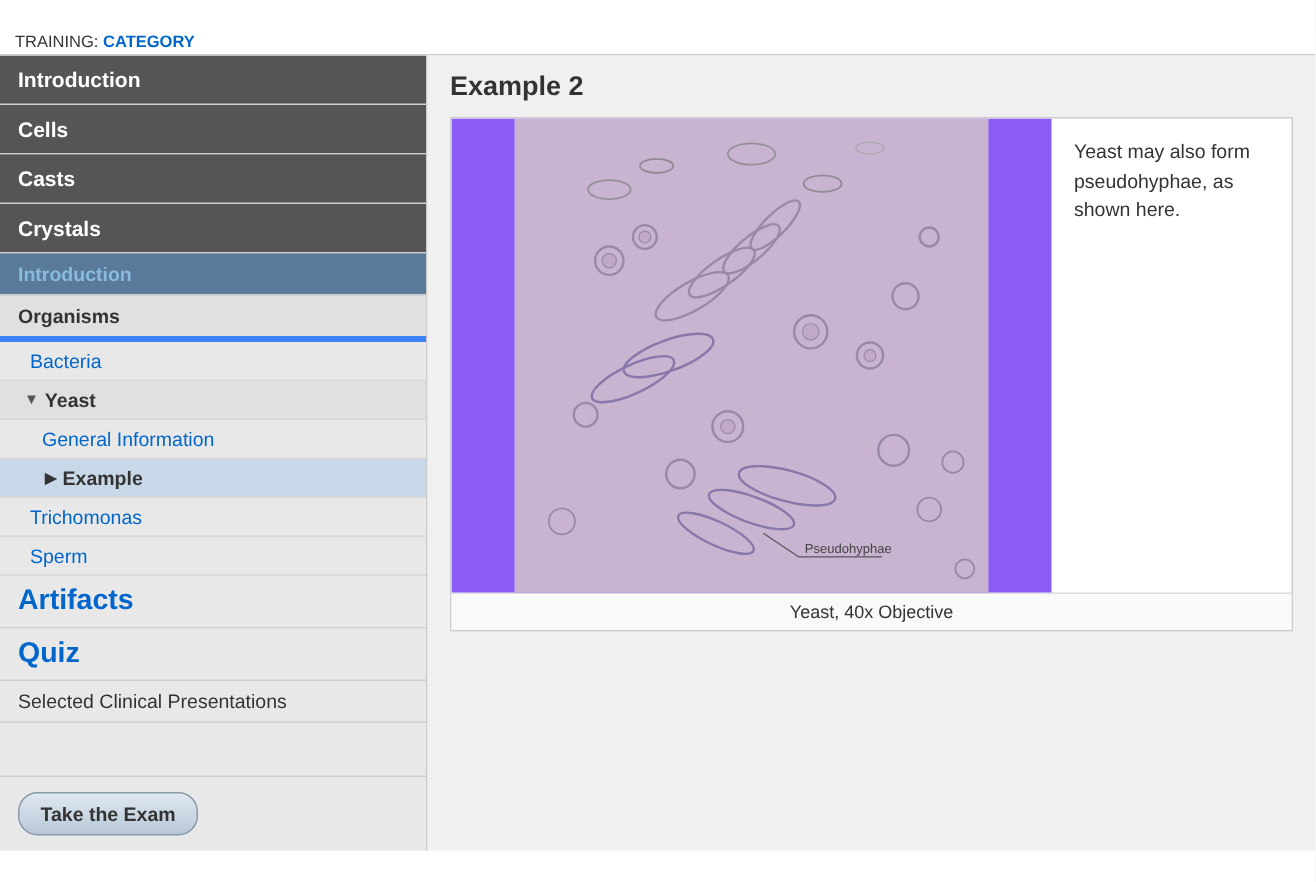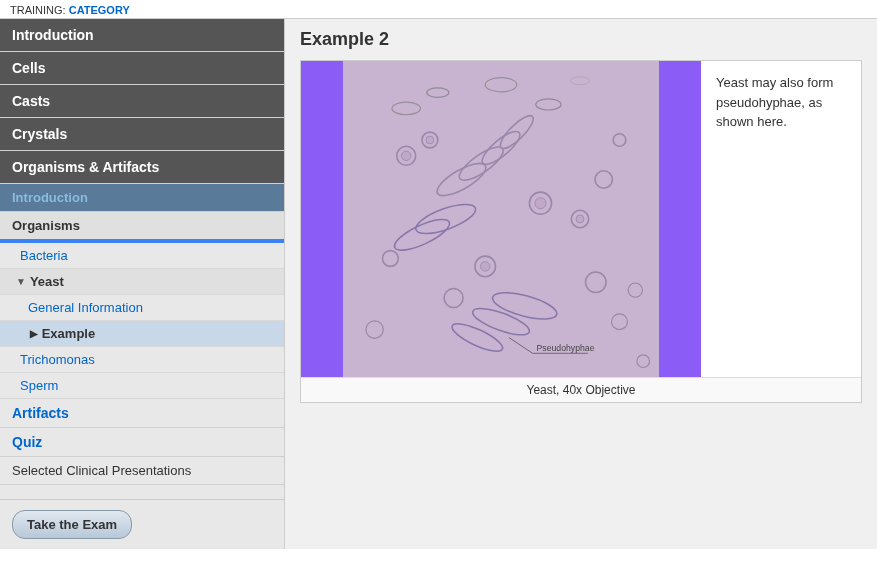--- a/index.html
+++ b/index.html
@@ -63,21 +63,21 @@
     }
     .sidebar-link-indented.active {
       background: #c8d8e8;
       font-weight: bold;
     }
 
     .sidebar-blue-link {
       padding: 6px 12px;
       cursor: pointer;
       color: #0066cc;
-      font-size: 14px;
+      font-size: 19px;
       border-bottom: 1px solid #d0d0d0;
       background: #e8e8e8;
       font-weight: bold;
     }
 
     .sidebar-organisms-header {
       padding: 6px 12px;
       color: #333;
       font-size: 13px;
       border-bottom: 4px solid #3b82f6;
@@ -189,20 +189,21 @@
     .header-wrapper {
       border-bottom: 1px solid #ccc;
       background: #fff;
     }
 
     .top-row {
       display: flex;
       align-items: center;
       padding: 4px 10px 2px 10px;
       gap: 10px;
+      margin-top: 18px;
     }
     .bottom-row {
       display: flex;
       align-items: center;
       padding: 0 10px 6px 10px;
       gap: 10px;
     }
   </style>
 </head>
 <body>
@@ -216,21 +217,20 @@
   </div>
 </div>
 
 <div id="main">
 
   <div id="sidebar">
     <div class="sidebar-section">Introduction</div>
     <div class="sidebar-section">Cells</div>
     <div class="sidebar-section">Casts</div>
     <div class="sidebar-section">Crystals</div>
-    <div class="sidebar-section" style="background:#555;">Organisms &amp; Artifacts</div>
 
     <div class="intro-active">Introduction</div>
     <div class="sidebar-organisms-header">Organisms</div>
 
     <div class="sidebar-link">Bacteria</div>
 
     <div class="yeast-parent">
       <span class="triangle">▼</span>
       <span>Yeast</span>
     </div>

